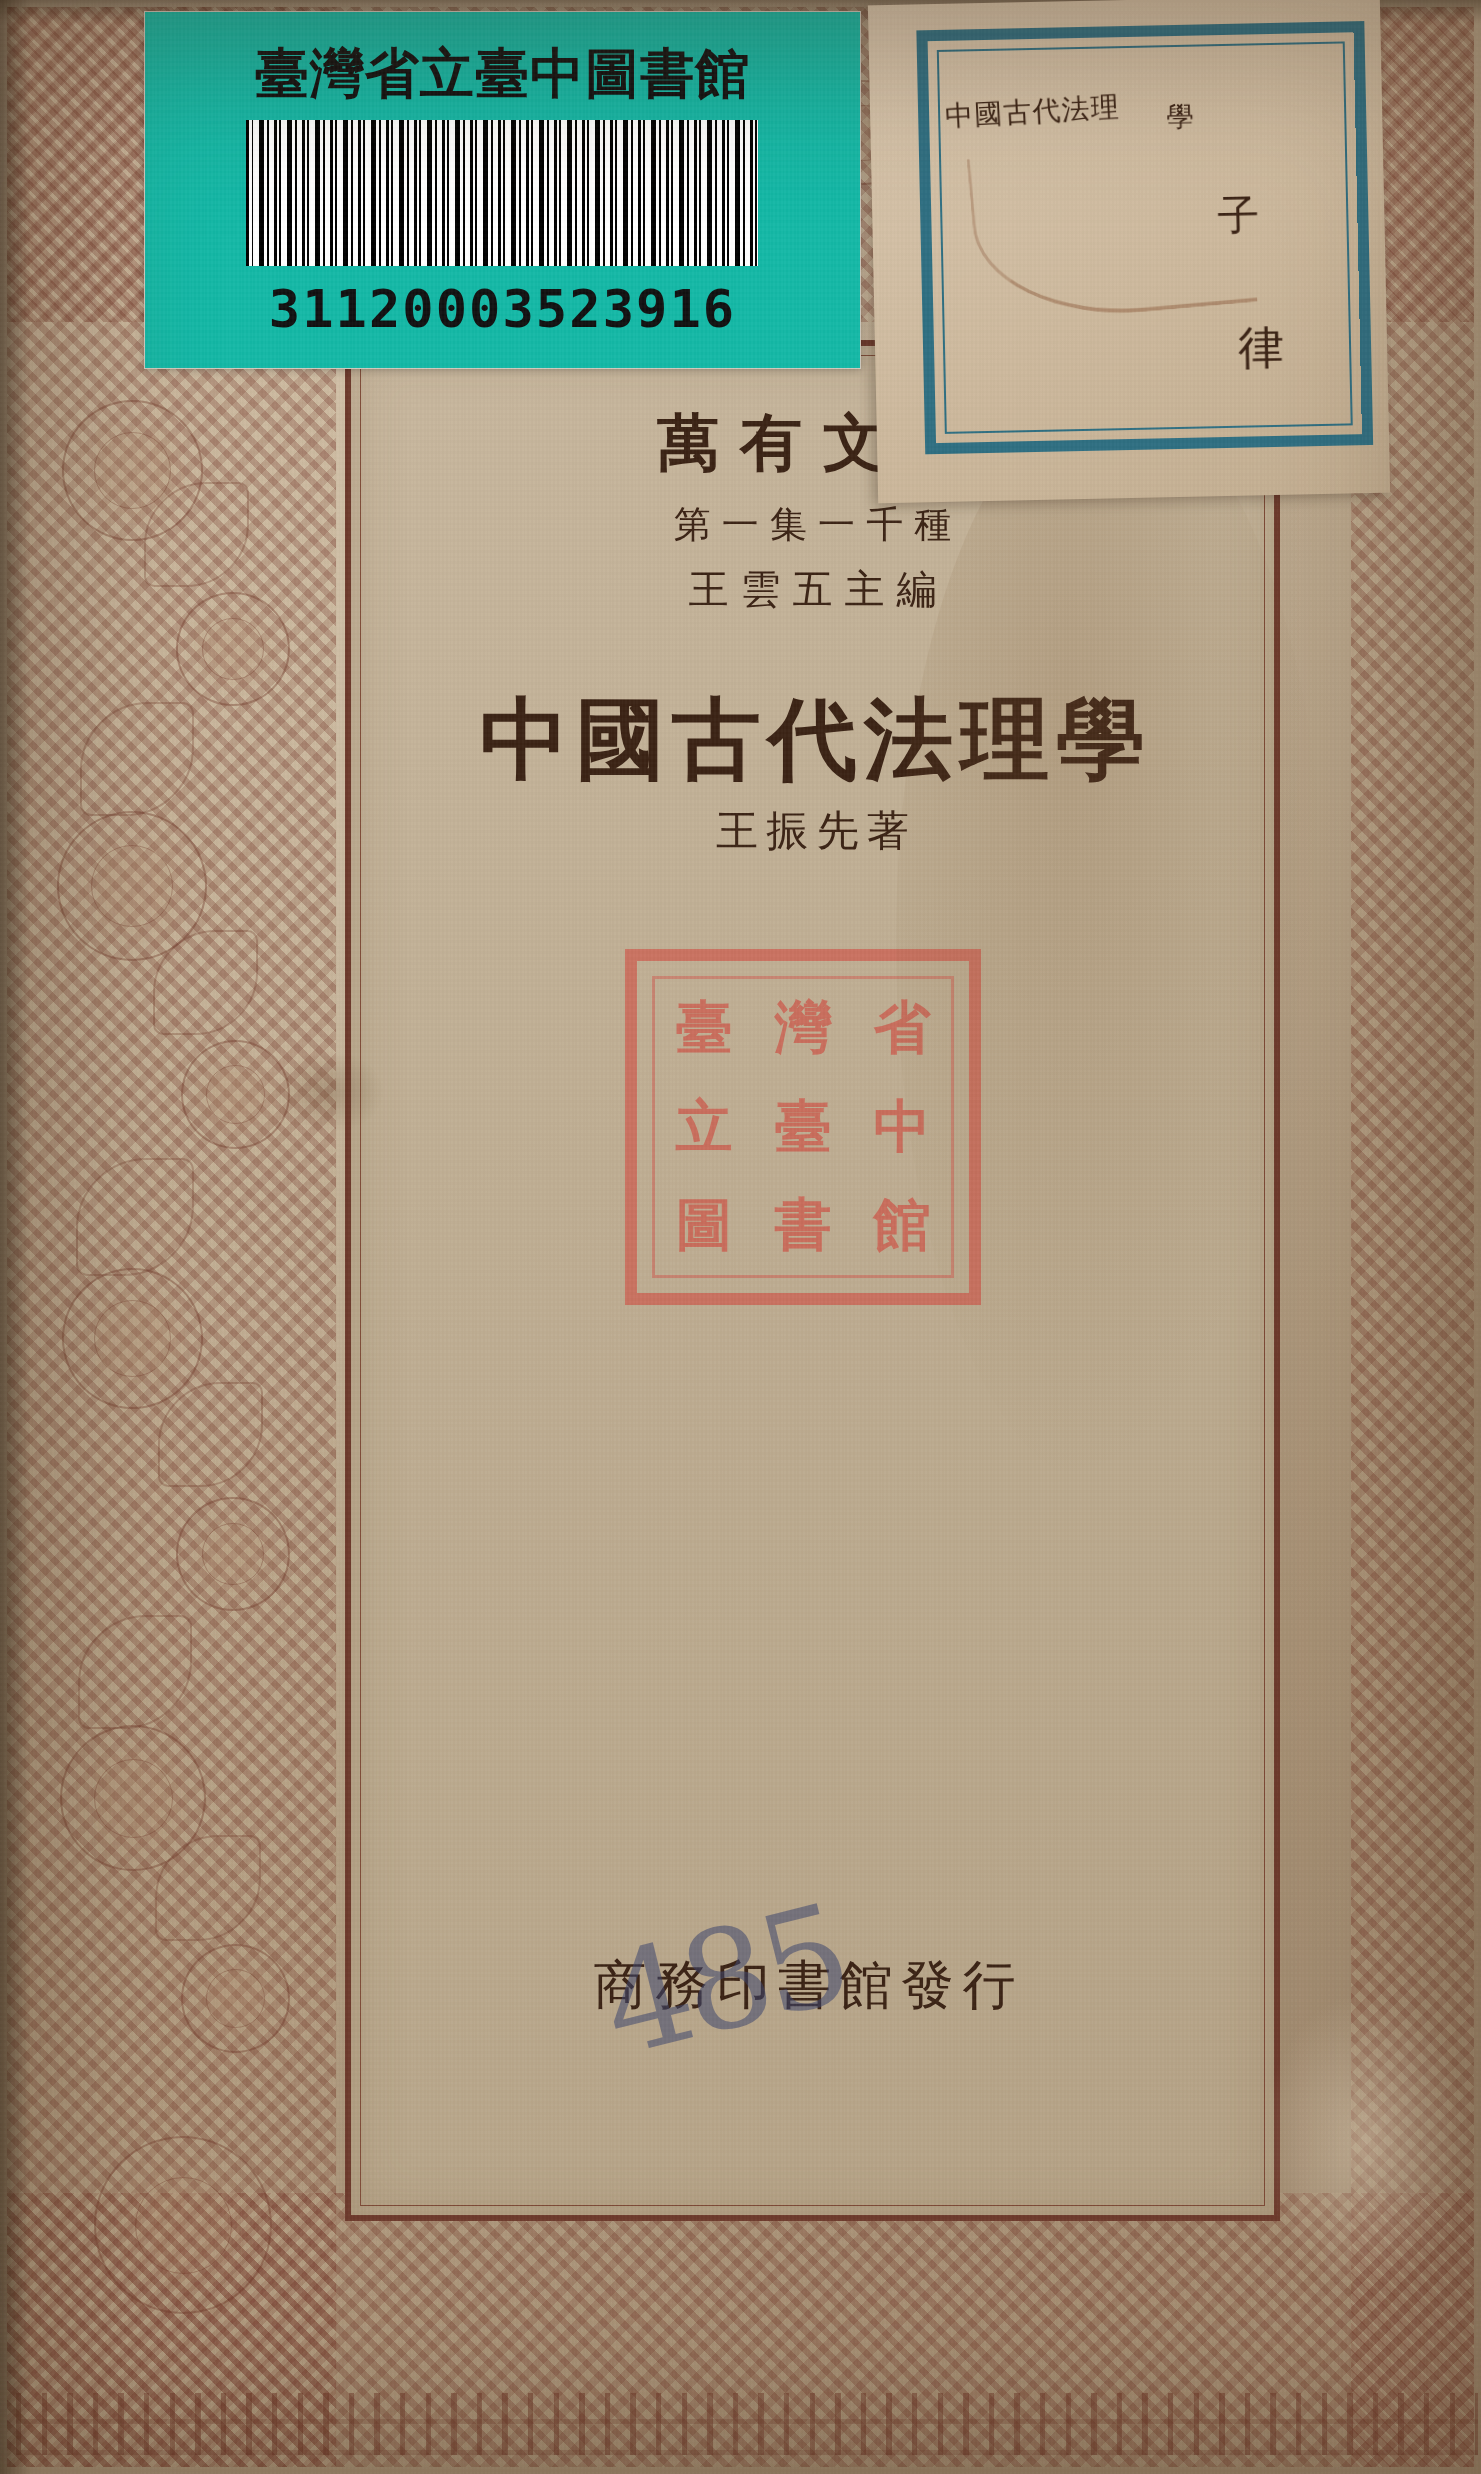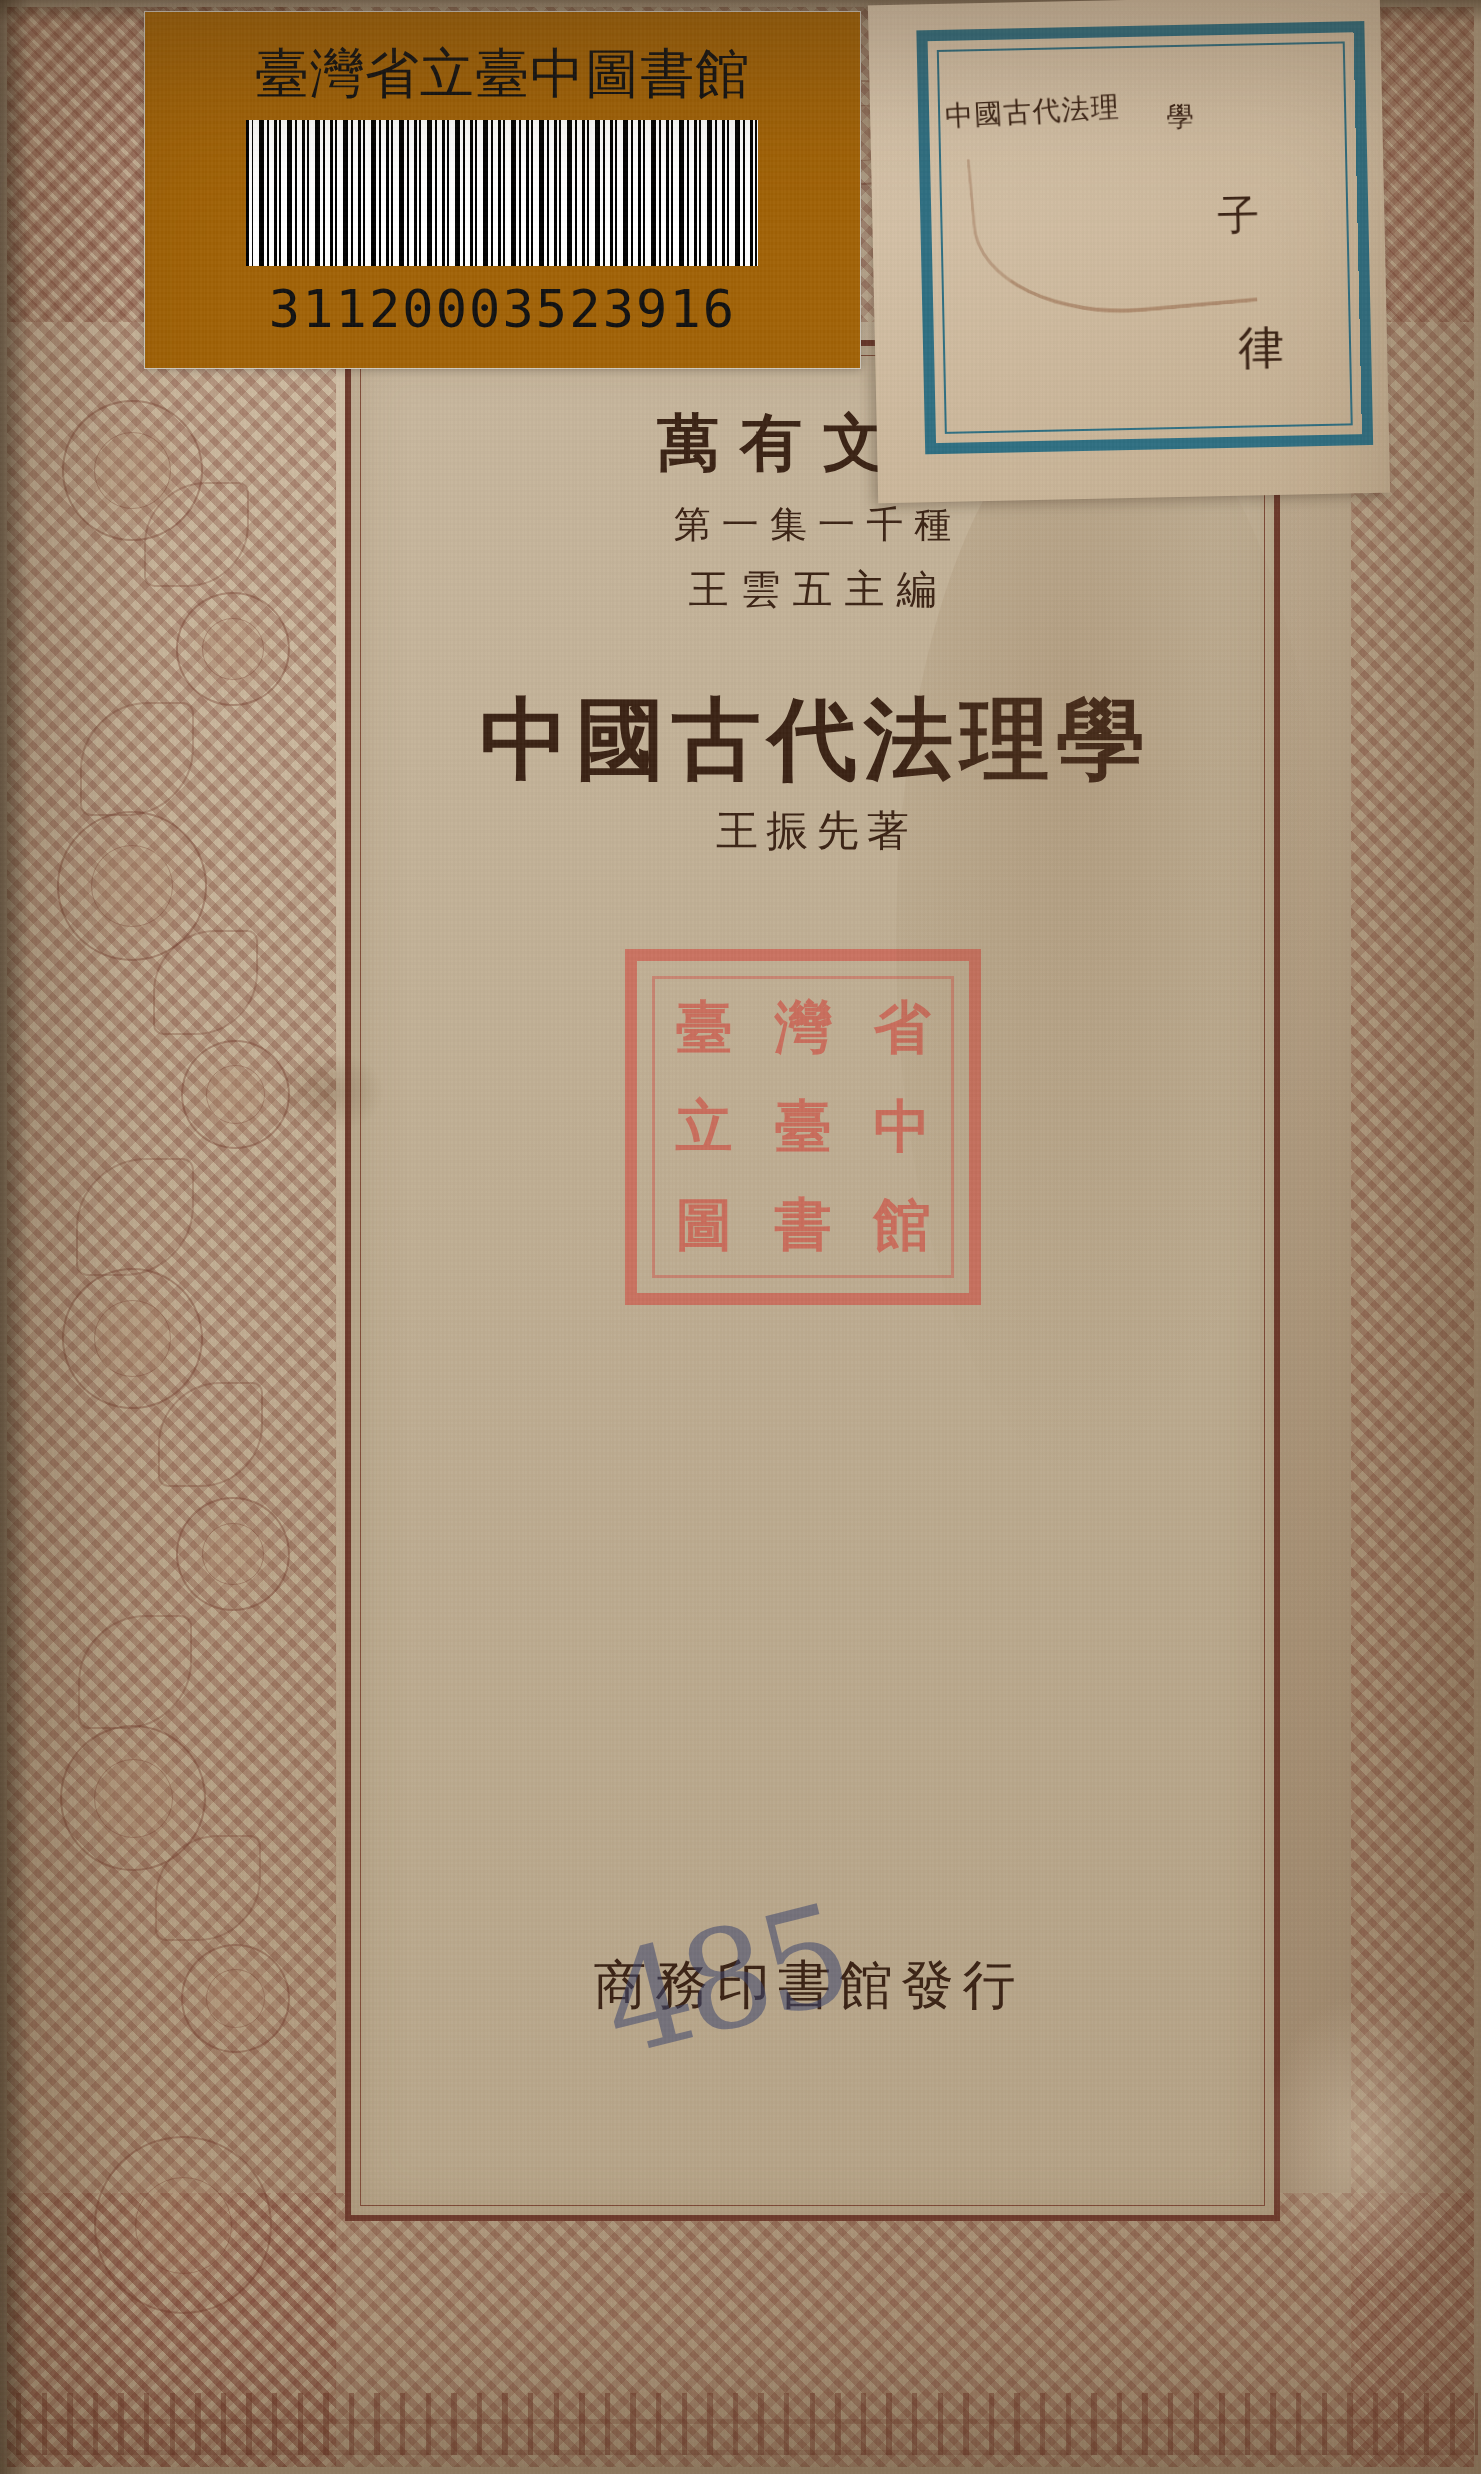--- a/index.html
+++ b/index.html
@@ -202,23 +202,24 @@
     font-size: 53px;
     letter-spacing: .16em;
     text-indent: .16em;
   }
 
   
   .barcode-label {
     position: absolute;
     left: 144px; top: 11px;
     width: 715px; height: 356px;
-    background: #a16207;
+    background: #14b8a6;
     border: 0.9px solid #cfc9bd;
     box-shadow: 0 1.8px 8.2px rgba(0,0,0,0.25);
+    font-weight: bold;
   }
   .barcode-owner {
     position: absolute;
     left: 0; right: 0; top: 25.6px;
     text-align: center;
     font-family: "DejaVu Sans", sans-serif;
     font-size: 54px;
     color: #111;
     letter-spacing: .02em;
   }

